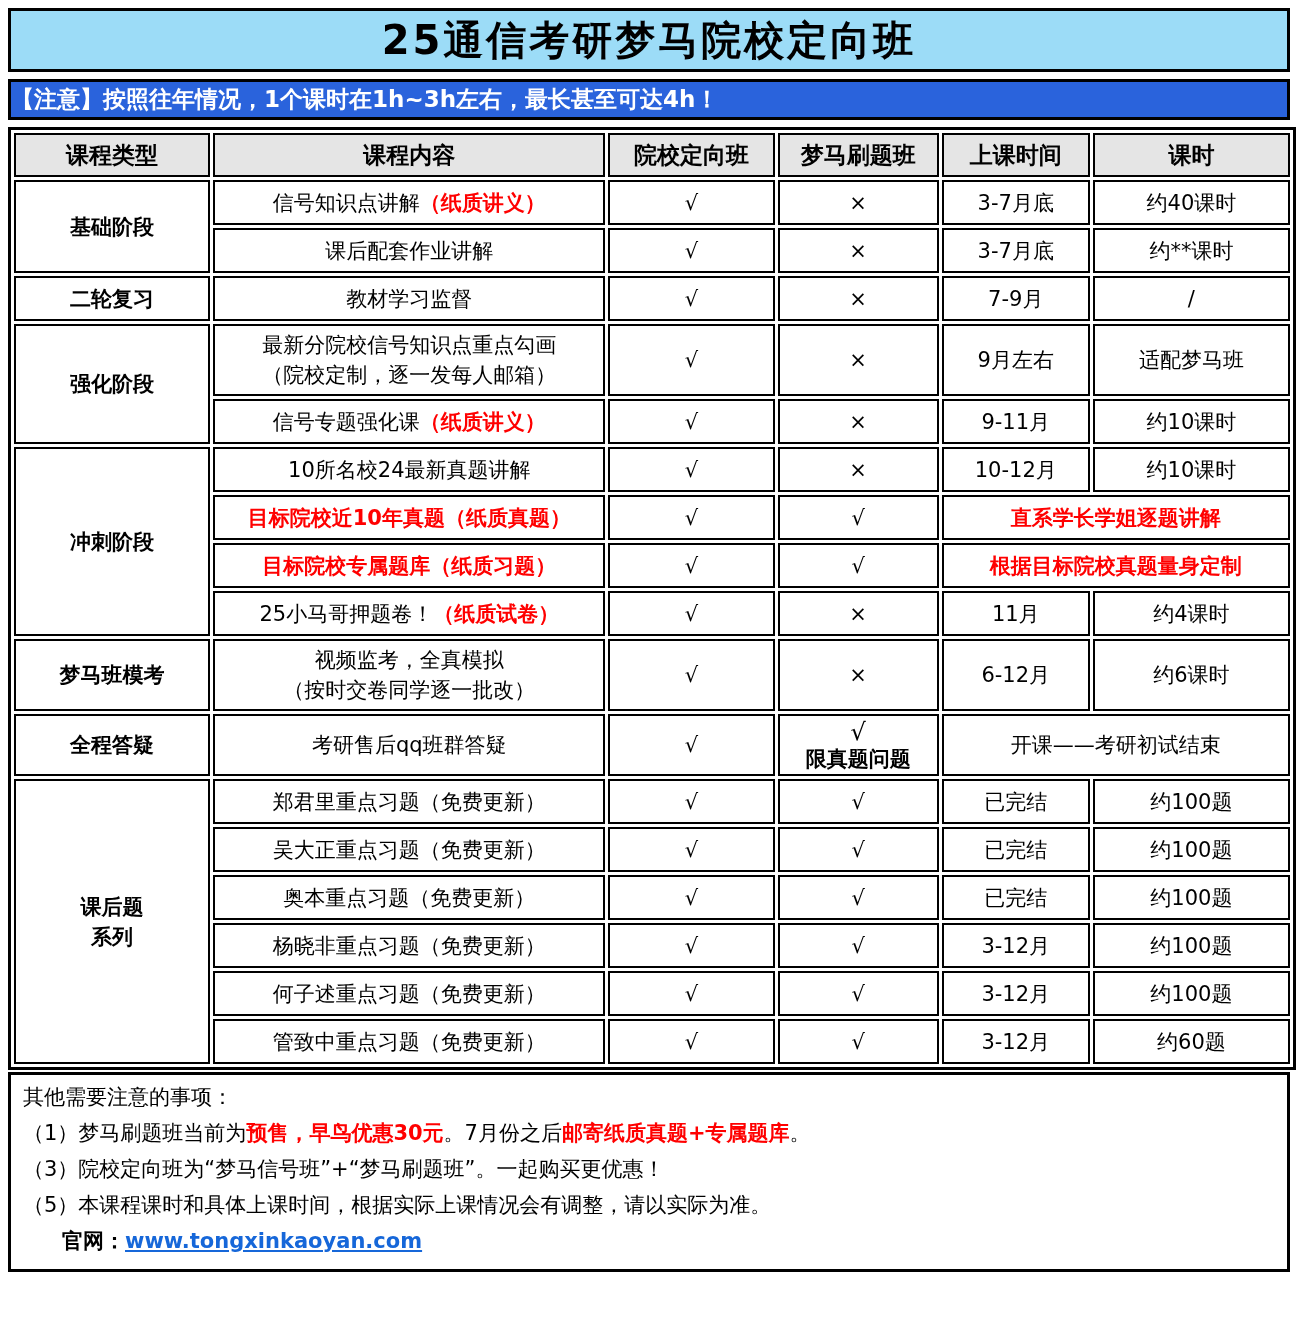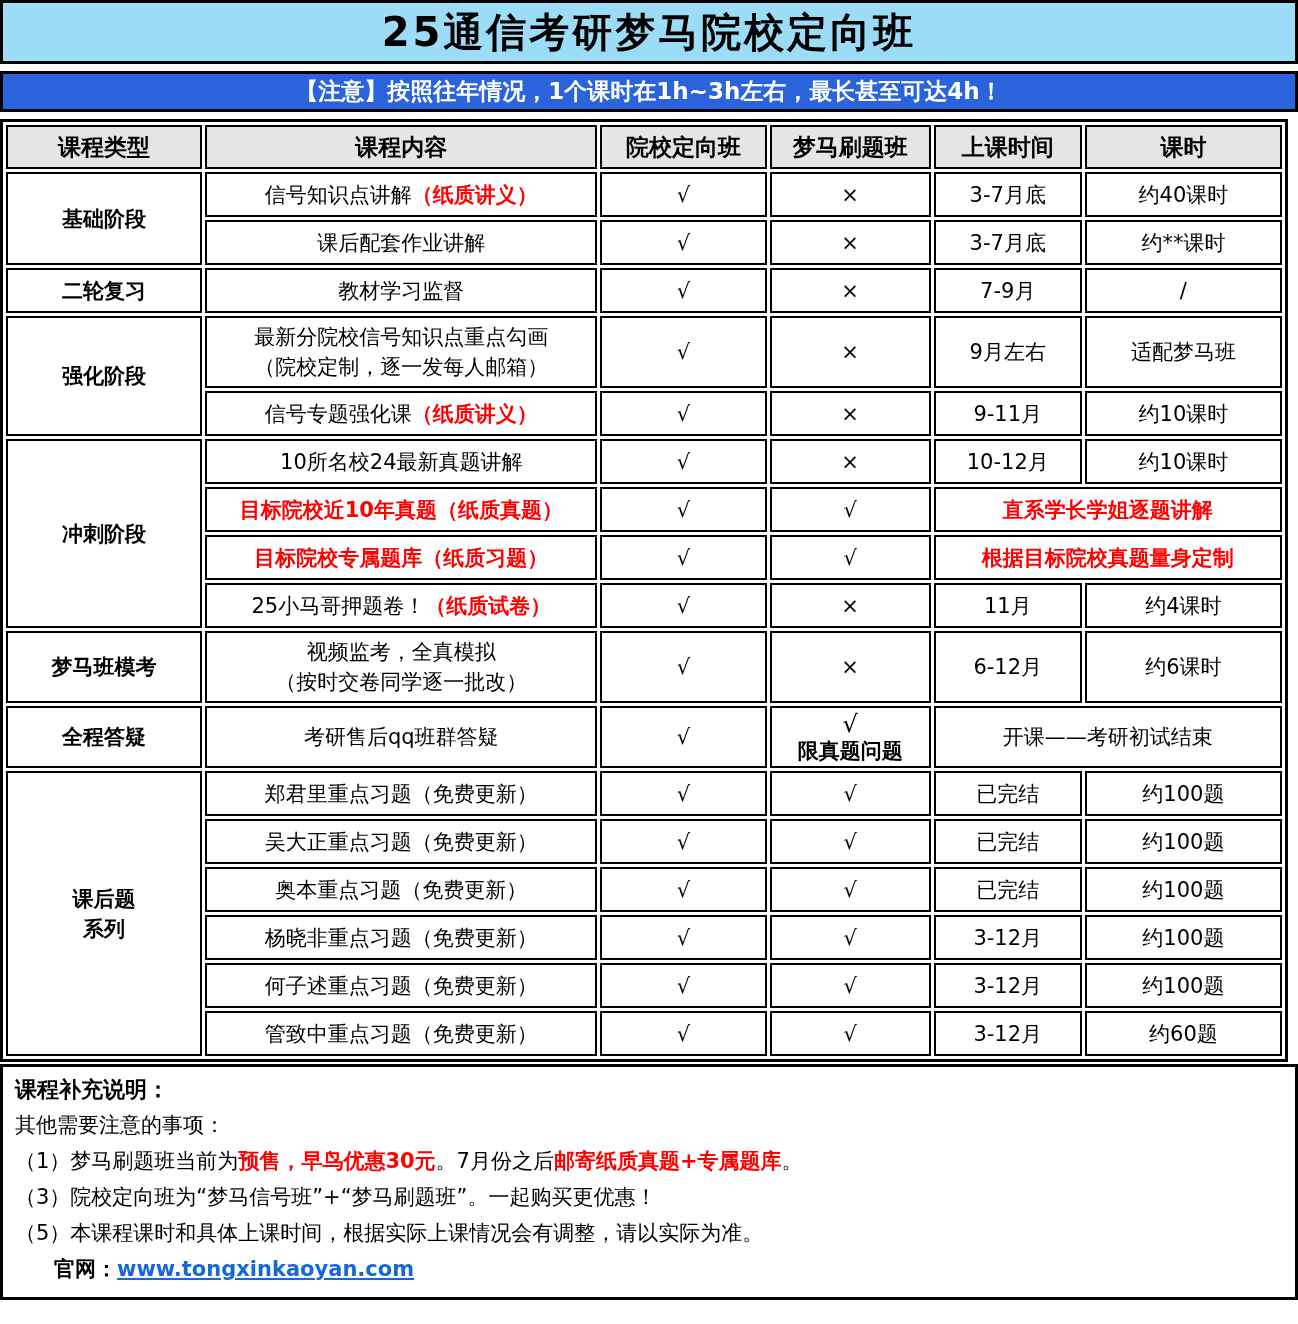--- a/index.html
+++ b/index.html
@@ -5,42 +5,41 @@
   * { margin:0; padding:0; box-sizing:border-box; }
   body {
     background:#ffffff;
     font-family:"DejaVu Sans", sans-serif;
     color:#000;
     width:1298px;
   }
   .sheet {
     width:1298px;
     height:1324px;
-    padding:0;
+    padding:8px;
     background:#ffffff;
   }
   .title-banner {
     height:64px;
     border:3px solid #000;
     background:#9CDCF7;
     display:flex;
     align-items:center;
     justify-content:center;
     font-size:40px;
     font-weight:bold;
     letter-spacing:3px;
   }
   .notice-bar {
     height:41px;
     margin-top:7px;
     border:3px solid #000;
     background:#2A63DC;
     display:flex;
     align-items:center;
-    justify-content:center;
     color:#ffffff;
     font-weight:bold;
     font-size:23px;
   }
   table.course {
     margin-top:7px;
     width:1288px;
     table-layout:fixed;
     border:3px solid #000;
     border-collapse:separate;
@@ -264,21 +263,20 @@
       <td class="content"><span>管致中重点习题（免费更新）</span></td>
       <td class="check">√</td>
       <td class="check">√</td>
       <td>3-12月</td>
       <td>约60题</td>
     </tr>
   </tbody>
     </table>
 
   <div class="notes">
-    <div class="nline nheading">课程补充说明：</div>
     <div class="nline">其他需要注意的事项：</div>
     <div class="nline"><span>（1）梦马刷题班当前为</span><span class="red">预售，早鸟优惠30元</span><span>。7月份之后</span><span class="red">邮寄纸质真题+专属题库</span><span>。</span></div>
     <div class="nline">（3）院校定向班为“梦马信号班”+“梦马刷题班”。一起购买更优惠！</div>
     <div class="nline">（5）本课程课时和具体上课时间，根据实际上课情况会有调整，请以实际为准。</div>
     <div class="nline site-line"><span>官网：</span><a href="#" class="site-link">www.tongxinkaoyan.com</a></div>
   </div>
 
 </div>
 
 </body></html>

